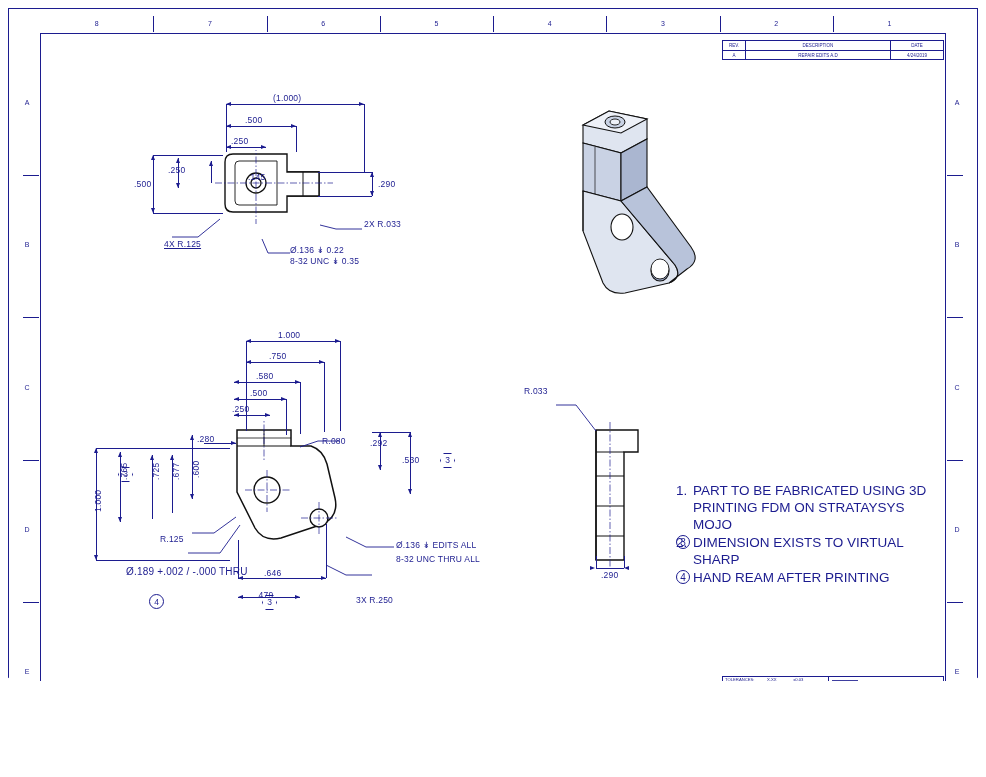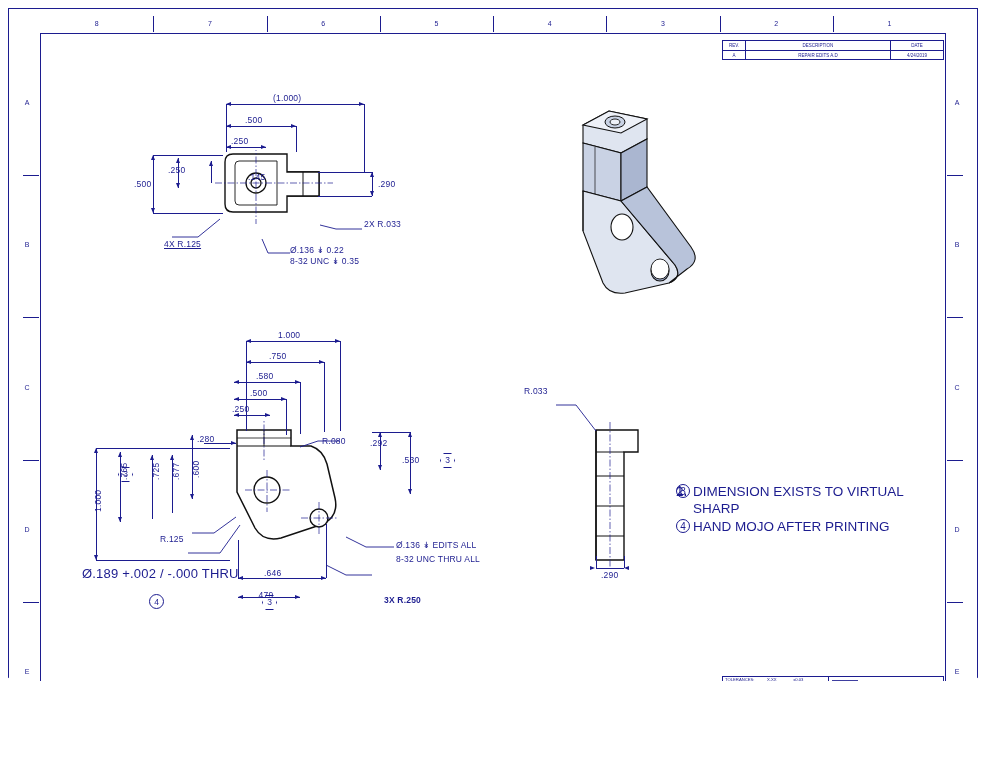--- a/index.html
+++ b/index.html
@@ -12,21 +12,21 @@
 
   .zlabel{position:absolute;color:#1c1c8f;font-size:7px;text-align:center;width:10px;}
   .tickv{position:absolute;width:1px;background:#1c1c8f;}
   .tickh{position:absolute;height:1px;background:#1c1c8f;}
 
   
   .dl{position:absolute;background:#1c1c8f;}
   .dl.h{height:1px;}
   .dl.v{width:1px;}
   .dtxt{position:absolute;color:#1c1c8f;font-size:8.5px;white-space:nowrap;letter-spacing:.2px;}
-  .dtxt.sm{font-size:13px;}
+  .dtxt.sm{font-size:10px;margin-left:44px;}
   .dtxt.rot{transform-origin:left top;}
   .arrow{position:absolute;width:0;height:0;}
   .ar-l{border-top:2.5px solid transparent;border-bottom:2.5px solid transparent;border-right:5px solid #1c1c8f;}
   .ar-r{border-top:2.5px solid transparent;border-bottom:2.5px solid transparent;border-left:5px solid #1c1c8f;}
   .ar-u{border-left:2.5px solid transparent;border-right:2.5px solid transparent;border-bottom:5px solid #1c1c8f;}
   .ar-d{border-left:2.5px solid transparent;border-right:2.5px solid transparent;border-top:5px solid #1c1c8f;}
 
   .hex{position:absolute;color:#1c1c8f;font-size:8.5px;width:15px;height:14px;line-height:14px;text-align:center;}
   .hex:before{content:"";position:absolute;left:0;top:0;width:13px;height:13px;border:1px solid #1c1c8f;
     clip-path:polygon(25% 0,75% 0,100% 50%,75% 100%,25% 100%,0 50%);}
@@ -351,21 +351,21 @@
       <path d="M90 100 L70 128 L38 128"></path>
       <path d="M196 112 L216 122 L244 122"></path>
       <path d="M176 140 L196 150 L222 150"></path>
     </g>
   </svg>
   <div class="dtxt" style="left:322px;top:436px;">R.080</div>
   <div class="dtxt" style="left:160px;top:534px;">R.125</div>
   <div class="dtxt sm" style="left:82px;top:566px;">Ø.189 +.002 / -.000  THRU</div>
   <div class="dtxt" style="left:396px;top:540px;">Ø.136 ↡ EDITS ALL</div>
   <div class="dtxt" style="left:396px;top:554px;">8-32 UNC THRU ALL</div>
-  <div class="dtxt" style="left:384px;top:595px;font-weight:bold;">3X R.250</div>
+  <div class="dtxt" style="left:356px;top:595px;">3X R.250</div>
 
   <div class="hex" style="left:118px;top:467px;">3</div>
   <div class="hex" style="left:440px;top:453px;">3</div>
   <div class="hex" style="left:262px;top:595px;">3</div>
   <div class="circ" style="left:149px;top:594px;">4</div>
 
   <svg class="tb-svg" style="left:580px;top:418px;" width="100" height="150" viewBox="0 0 100 150">
     <path d="M16 12 L58 12 L58 34 L44 34 L44 142 L16 142 Z" fill="#ffffff" stroke="#111" stroke-width="1.4"></path>
     <line x1="16" y1="34" x2="44" y2="34" stroke="#111" stroke-width="1"></line>
     <line x1="16" y1="58" x2="44" y2="58" stroke="#111" stroke-width="1"></line>
@@ -387,31 +387,32 @@
   <div class="dl h" style="left:596px;top:568px;width:28px;"></div>
   <div class="arrow ar-r" style="left:590px;top:565.5px;"></div>
   <div class="arrow ar-l" style="left:624px;top:565.5px;"></div>
   <div class="dl v" style="left:596px;top:556px;height:12px;"></div>
   <div class="dl v" style="left:624px;top:556px;height:12px;"></div>
   <div class="dtxt" style="left:601px;top:570px;">.290</div>
 
   <div id="notes">
     <div class="nrow">
       <span class="num">1.</span>
+      <span>PART TO BE FABRICATED USING 3D PRINTING FDM ON STRATAYSYS MOJO</span>
     </div>
     <div class="nrow">
       <span class="num">2.</span>
     </div>
     <div class="nrow">
       <span class="numc">3</span>
       <span>DIMENSION EXISTS TO VIRTUAL SHARP</span>
     </div>
     <div class="nrow">
       <span class="numc">4</span>
-      <span>HAND MOJO AFTER PRINTING</span>
+      <span>HAND REAM AFTER PRINTING</span>
     </div>
   </div>
 
   <div id="title">
 
     <div id="tolbox">
       <div class="trow">
         <div class="tl">TOLERANCES:</div>
         <div class="tm">X.XX</div>
         <div class="tr">±0.03</div>

